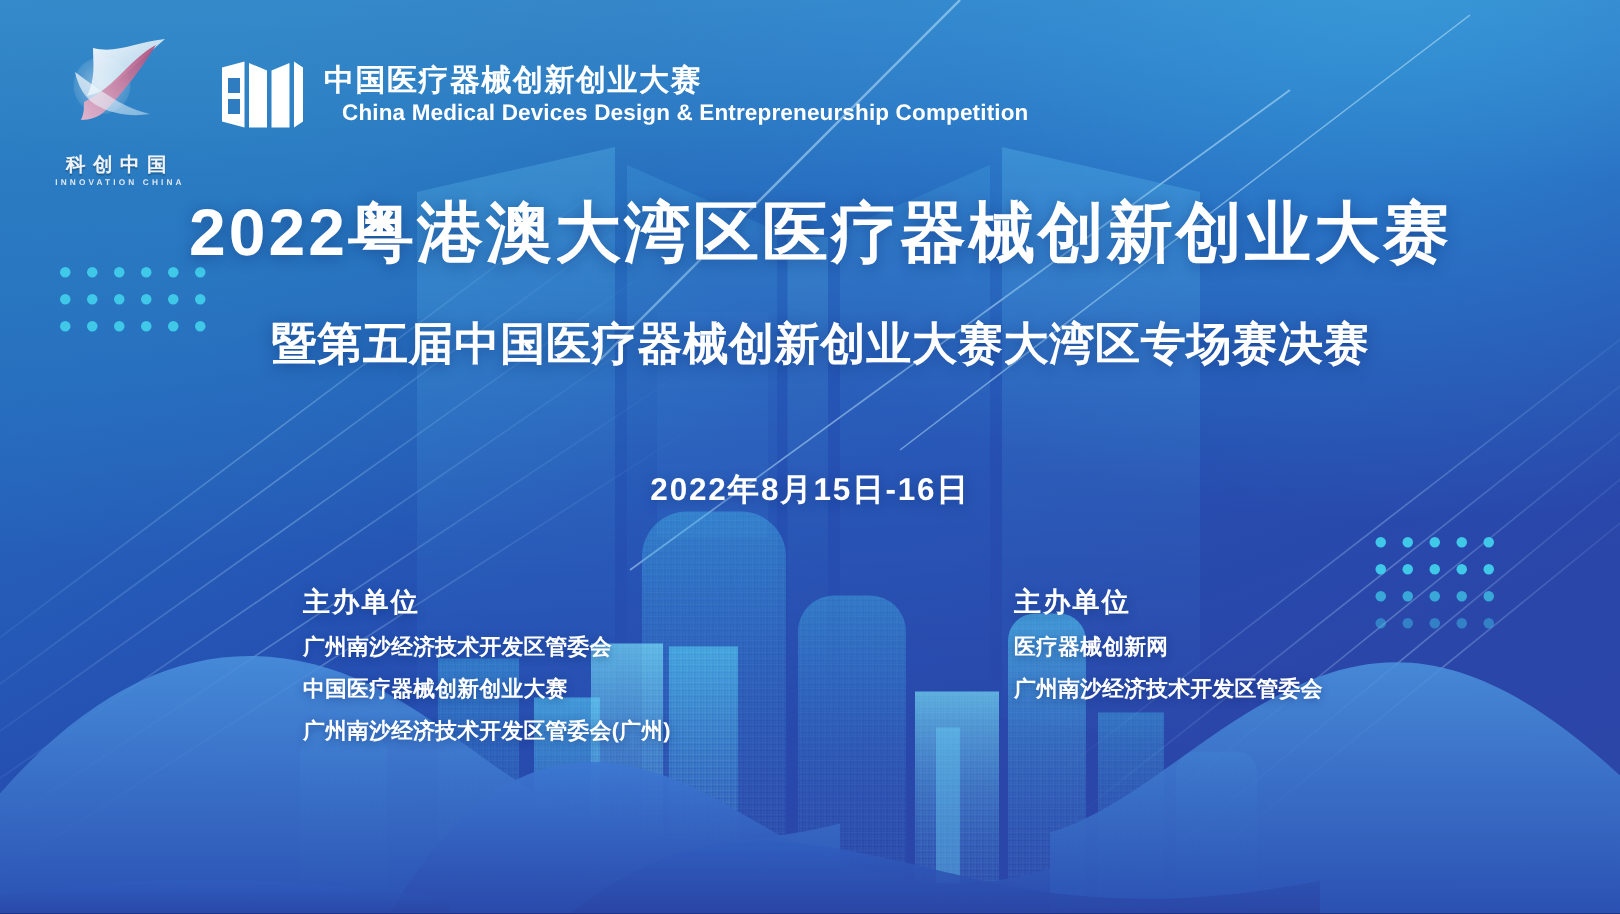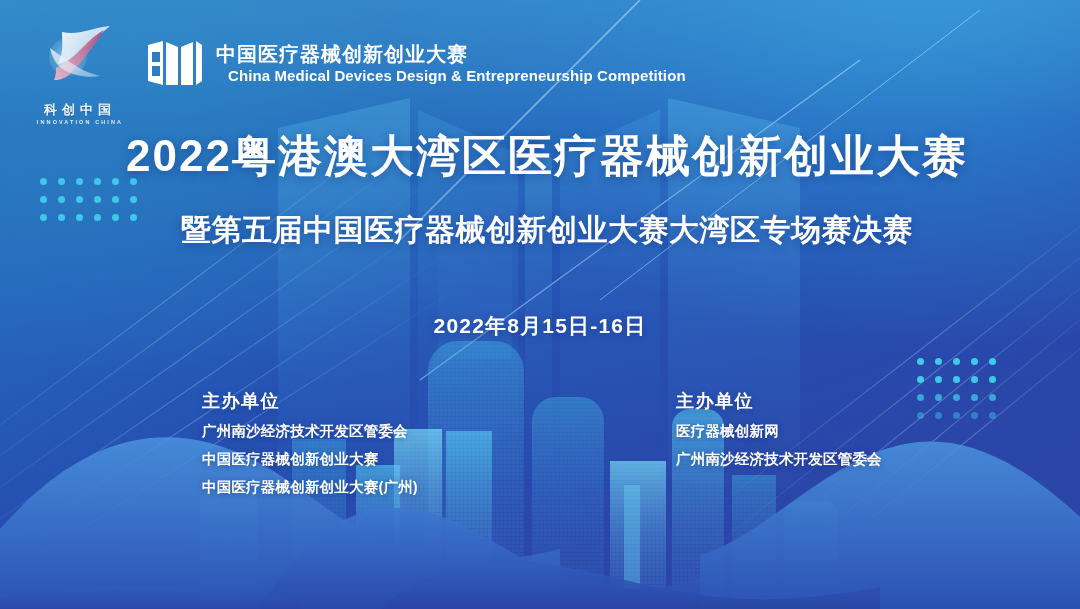--- a/index.html
+++ b/index.html
@@ -333,21 +333,21 @@
     </div>
 
     <div class="date">2022年8月15日-16日</div>
 
     <div class="orgs">
 
       <div class="org host">
         <div class="head">主办单位</div>
         <div class="line">广州南沙经济技术开发区管委会</div>
         <div class="line">中国医疗器械创新创业大赛</div>
-        <div class="line">中国医疗器械创新创业大赛(广州)</div>
+        <div class="line">广州南沙经济技术开发区管委会(广州)</div>
       </div>
 
       <div class="org co">
         <div class="head">主办单位</div>
         <div class="line">医疗器械创新网</div>
         <div class="line">广州南沙经济技术开发区管委会</div>
       </div>
 
     </div>
 

